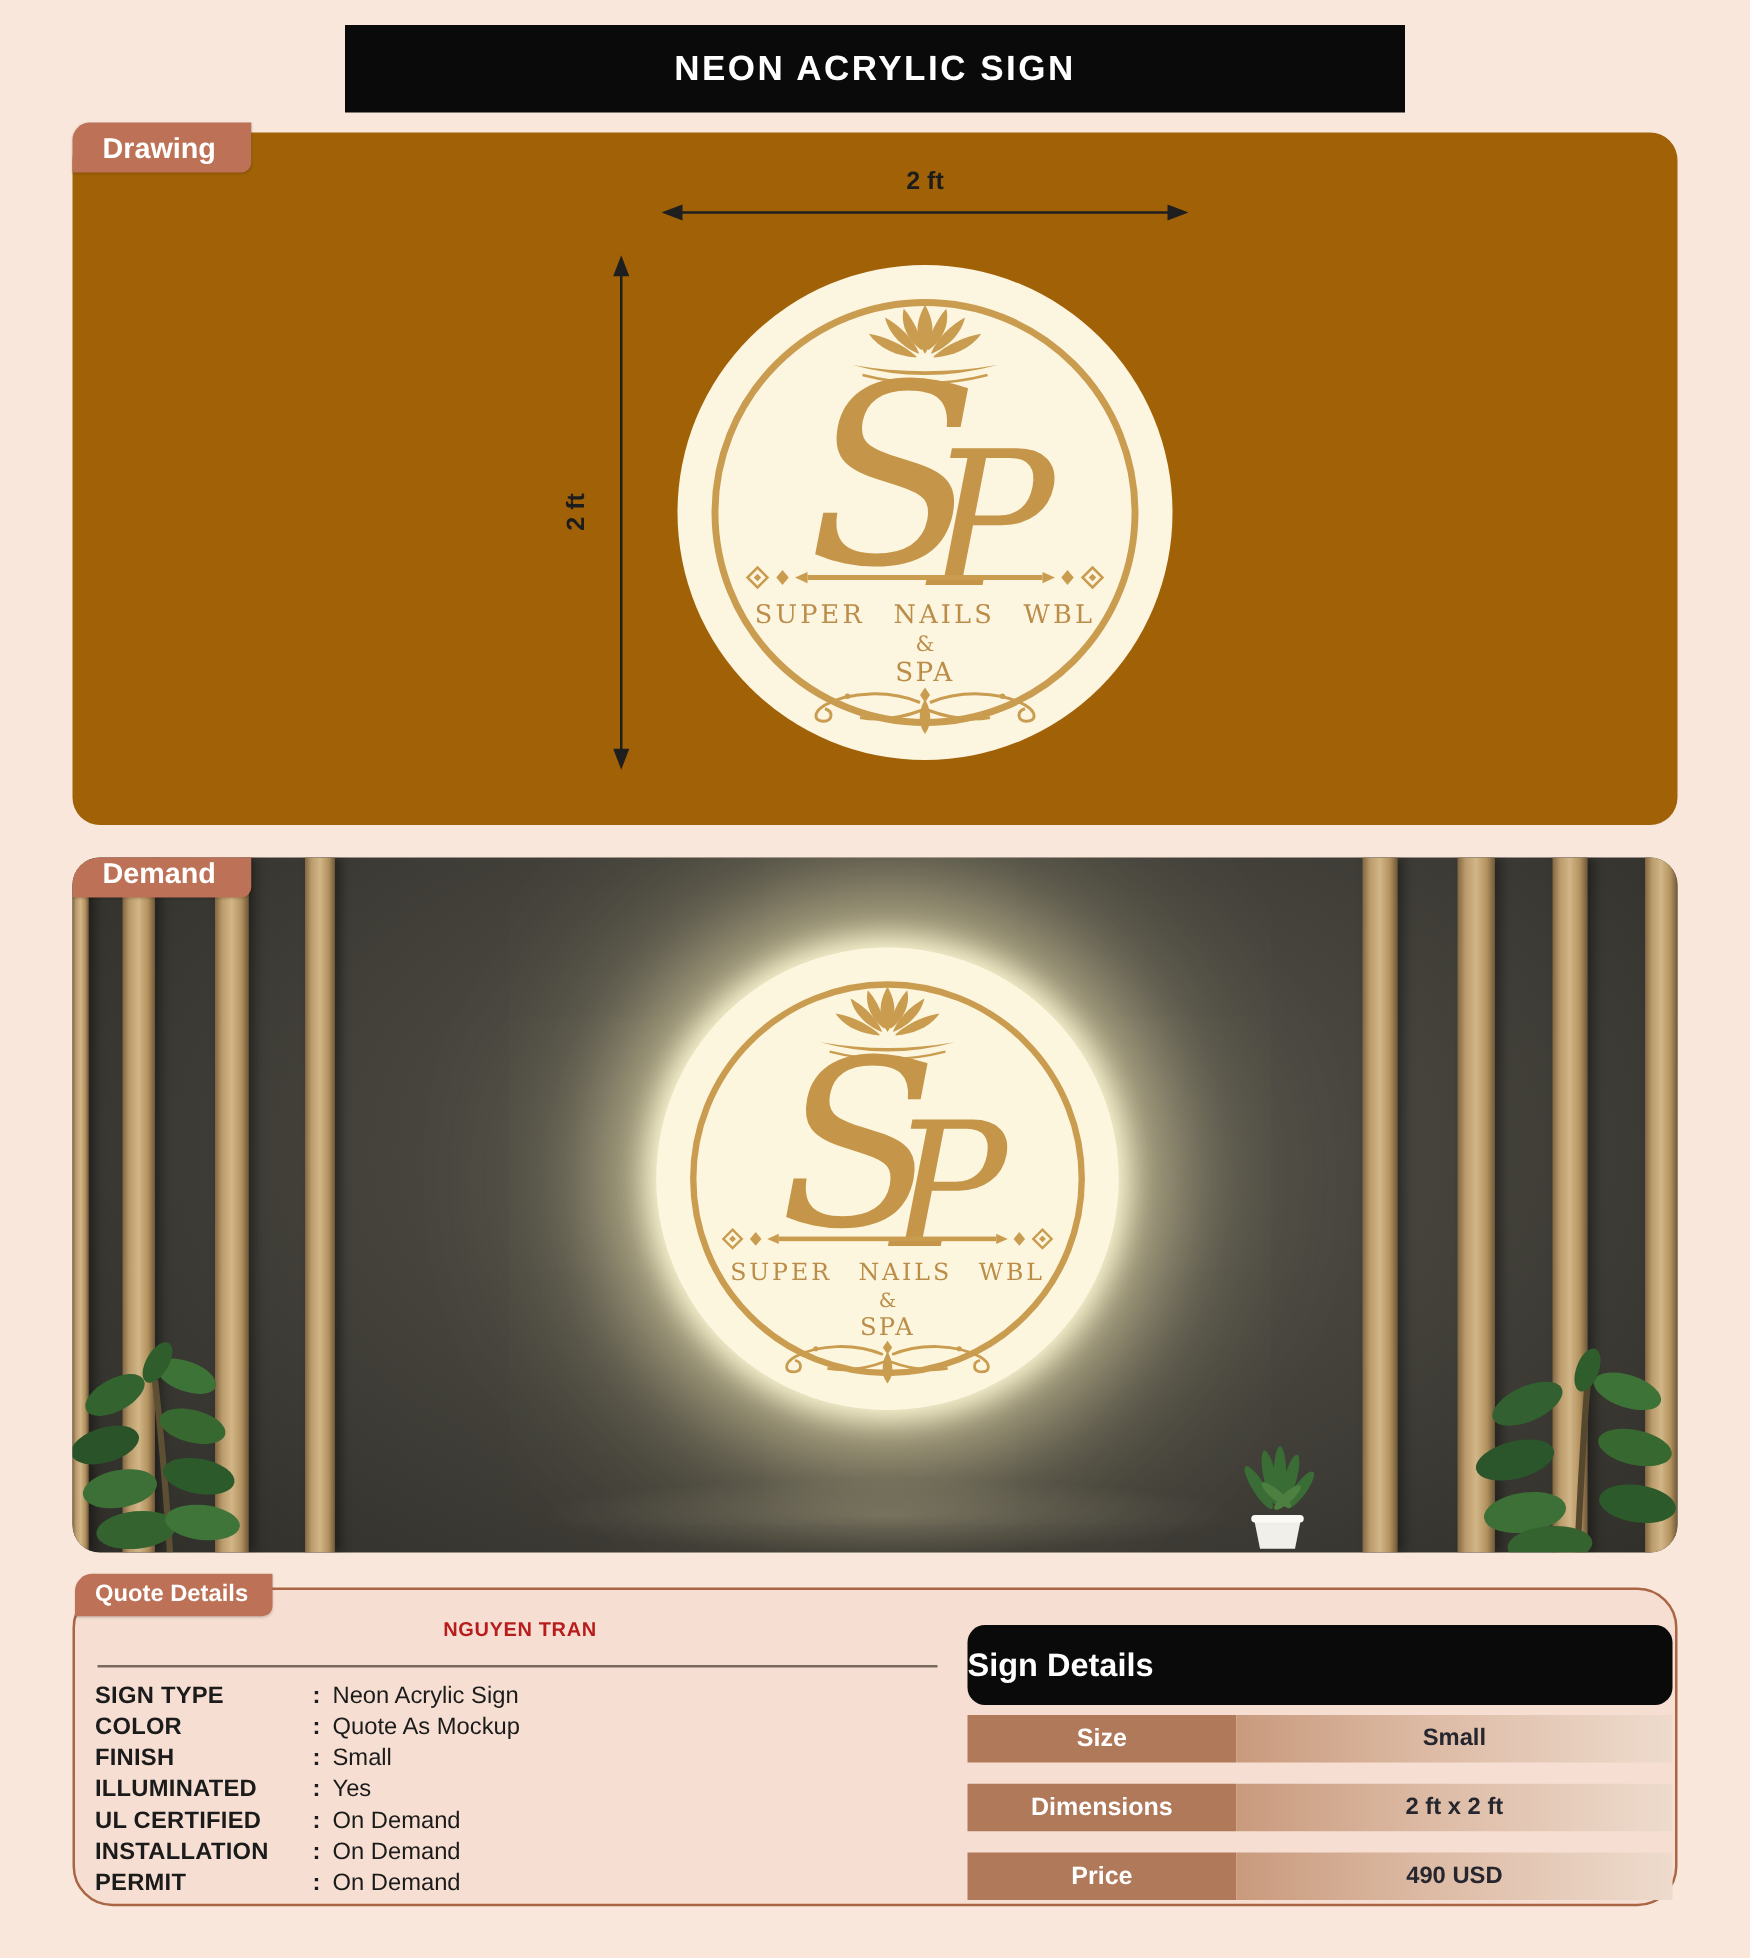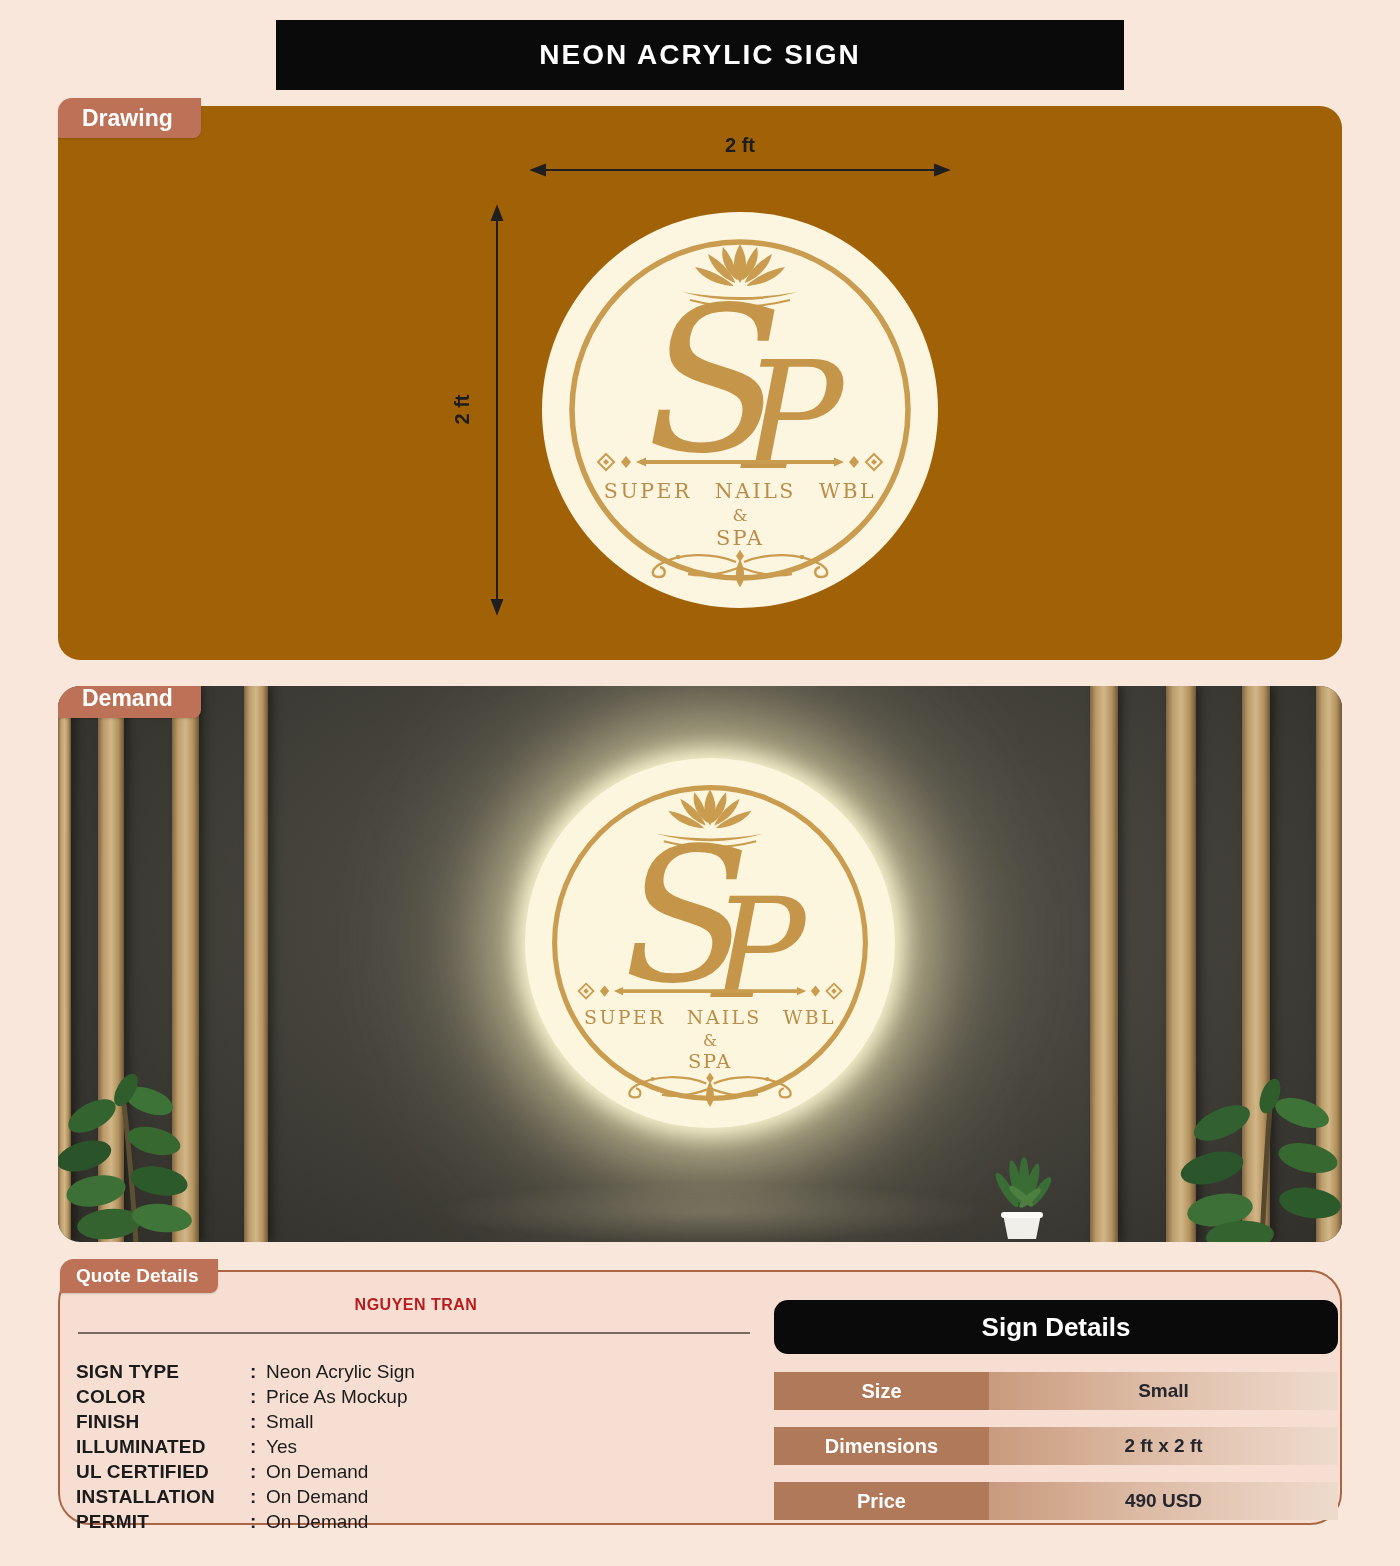--- a/index.html
+++ b/index.html
@@ -68,28 +68,28 @@
   .panel-quote {
     left:58px; top:1270px; width:1284px; height:255px;
     background:#f6dfd2; border:2px solid #aa6644; border-radius:32px;
   }
   .customer-name {
     position:absolute; left:12px; top:24px; width:688px;
     text-align:center; font-size:16px; font-weight:bold; color:#b91c1c;
     letter-spacing:.5px;
   }
   .name-rule { position:absolute; left:18px; top:60px; width:672px; border-bottom:2px solid #78695f; }
-  .fields { position:absolute; left:16px; top:87px; width:690px; }
+  .fields { position:absolute; left:16px; top:72px; width:690px; }
   .field-row { display:flex; height:25px; line-height:25px; font-size:19px; color:#1b1b1b; }
   .field-row .lbl { width:174px; font-weight:bold; letter-spacing:.2px; }
   .field-row .colon { font-weight:bold; width:16px; }
   .sd-header {
-    position:absolute; left:714px; top:28px; width:564px; height:54px;
+    position:absolute; left:714px; top:28px; width:564px; height:64px;
     background:#0a0a0a; color:#fff; border-radius:14px;
-    display:flex; align-items:center; justify-content:center;
+    display:flex; align-items:center; 
     font-size:26px; font-weight:bold;
   }
   .sd-row { position:absolute; left:714px; width:564px; height:38px; display:flex; }
   .sd-row .sd-lbl {
     width:215px; background:#b0795a; color:#fff;
     display:flex; align-items:center; justify-content:center;
     font-size:20px; font-weight:bold;
   }
   .sd-row .sd-val {
     width:349px;
@@ -289,21 +289,21 @@
 
   <div class="fields">
     <div class="field-row">
       <span class="lbl">SIGN TYPE</span>
       <span class="colon">:</span>
       <span class="val">Neon Acrylic Sign</span>
     </div>
     <div class="field-row">
       <span class="lbl">COLOR</span>
       <span class="colon">:</span>
-      <span class="val">Price As Mockup</span>
+      <span class="val">Quote As Mockup</span>
     </div>
     <div class="field-row">
       <span class="lbl">FINISH</span>
       <span class="colon">:</span>
       <span class="val">Small</span>
     </div>
     <div class="field-row">
       <span class="lbl">ILLUMINATED</span>
       <span class="colon">:</span>
       <span class="val">Yes</span>

